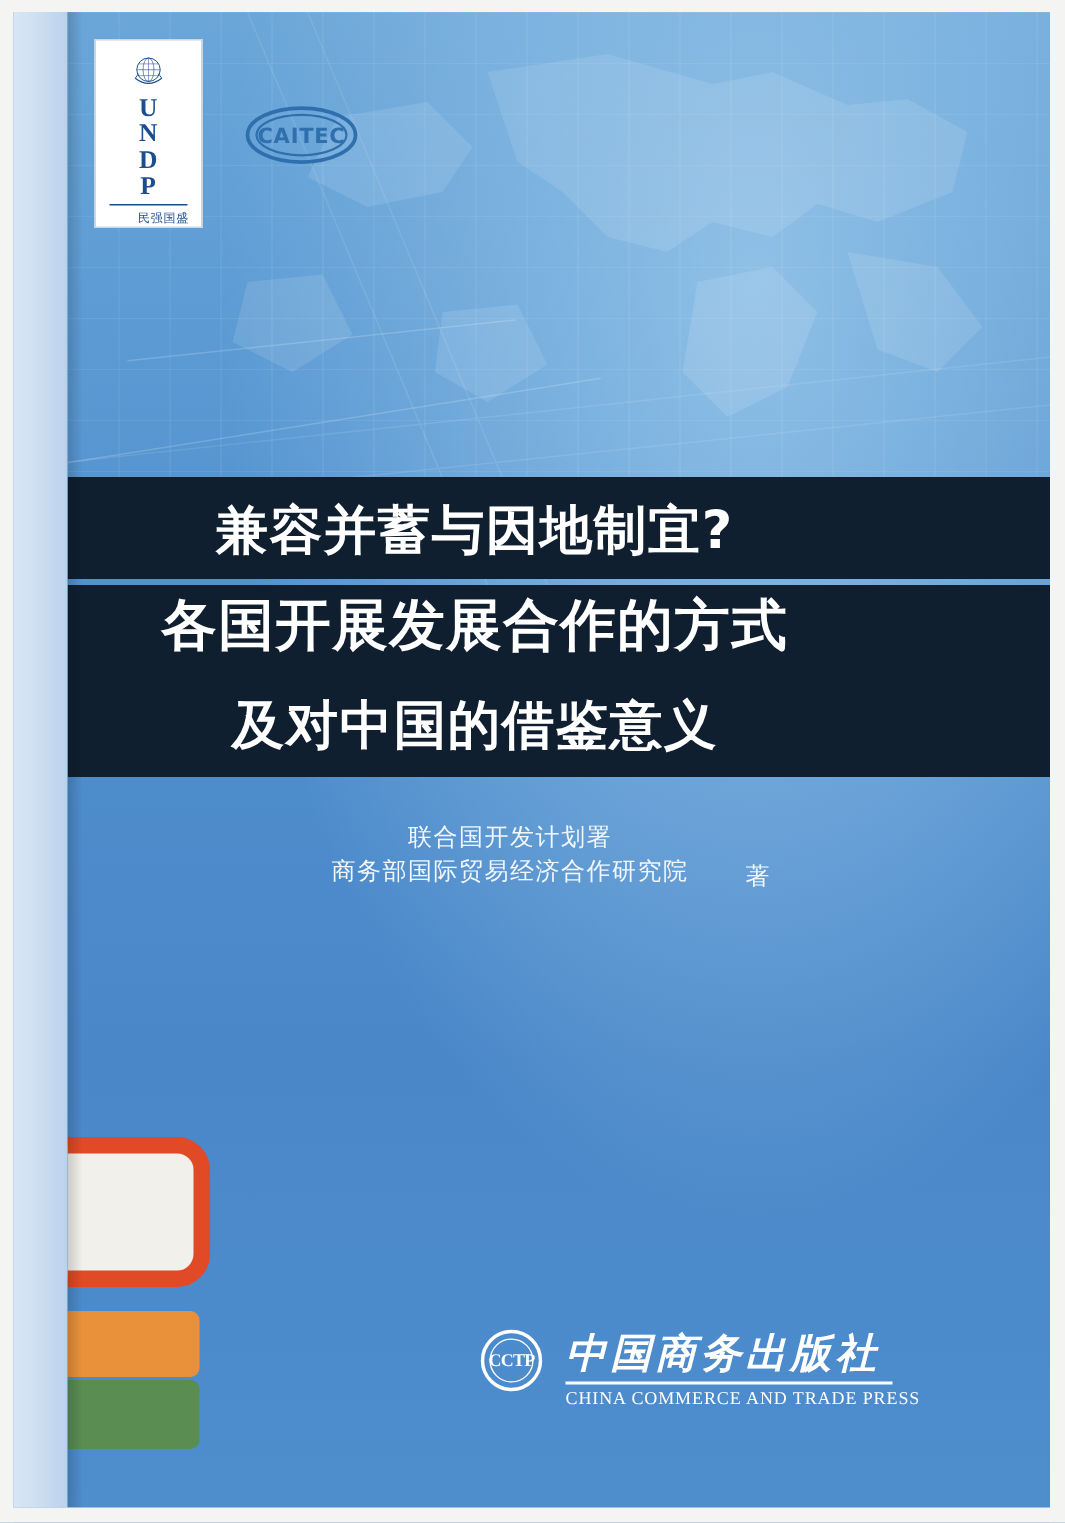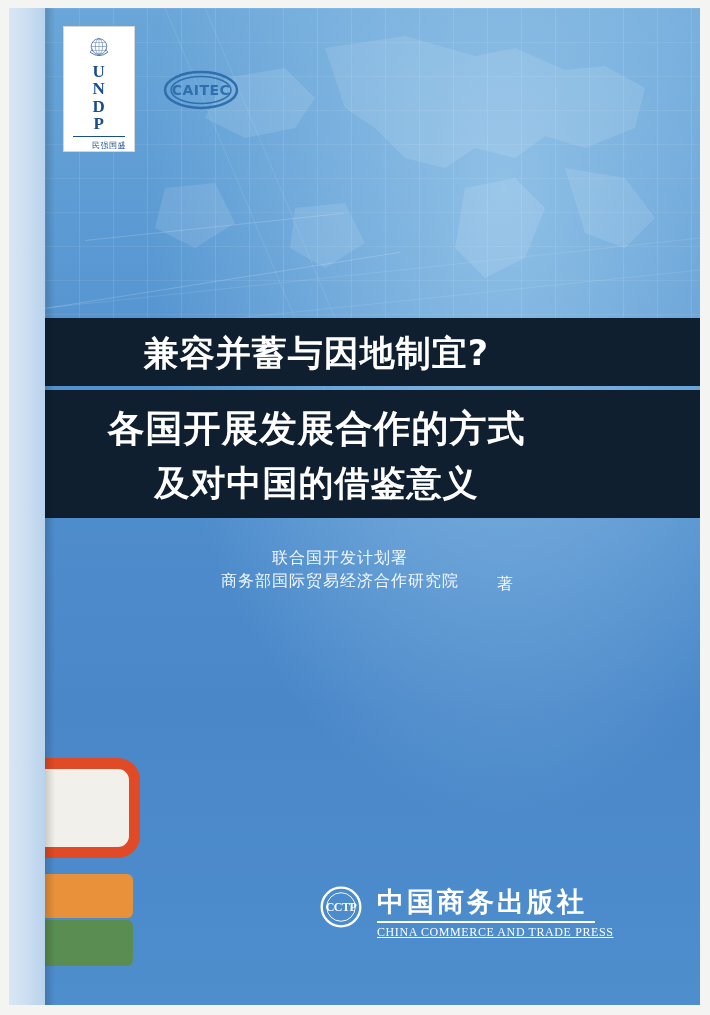--- a/index.html
+++ b/index.html
@@ -142,21 +142,21 @@
     position: absolute;
     left: 0; width: 543px;
     text-align: center;
     color: #ffffff;
     font-family: "DejaVu Sans", "Liberation Sans", sans-serif;
     font-weight: bold;
     letter-spacing: 1px;
     white-space: nowrap;
   }
   .t1 { top: 322px; font-size: 35px; }
-  .t2 { top: 396px; font-size: 37px; }
+  .t2 { top: 384px; font-size: 37px; }
   .t3 { top: 452px; font-size: 35px; }
 
   
   .authors {
     position: absolute;
     left: 0; width: 655px;
     color: #ffffff;
   }
   .author-line {
     position: absolute;
@@ -216,36 +216,36 @@
     width: 56px; height: 46px;
   }
   .pub-cn {
     position: absolute;
     left: 64px; top: 4px;
     font-family: "DejaVu Sans", "Liberation Sans", sans-serif;
     font-size: 27px;
     font-weight: bold;
     letter-spacing: 3px;
     color: #ffffff;
+    font-style: italic;
     text-align: right;
   }
   .pub-rule {
     position: absolute;
     left: 64px; top: 41px;
     width: 218px; height: 2px;
     background: #ffffff;
   }
   .pub-en {
     position: absolute;
     left: 64px; top: 45px;
     font-family: "Liberation Serif", "DejaVu Serif", serif;
     font-size: 12px;
     letter-spacing: 0.6px;
     color: #ffffff;
-    text-decoration: underline;
   }
 </style>
 </head>
 <body>
 
 <div id="cover">
 
   <div class="field">
 
     <div class="grid-lines"></div>

